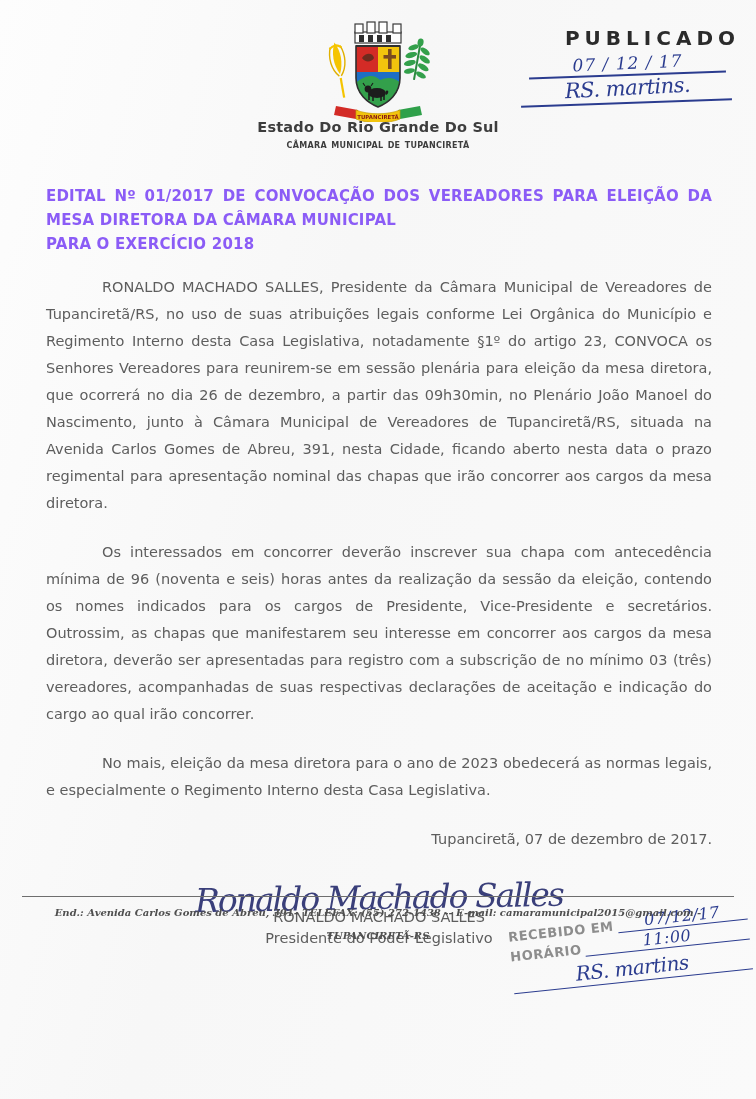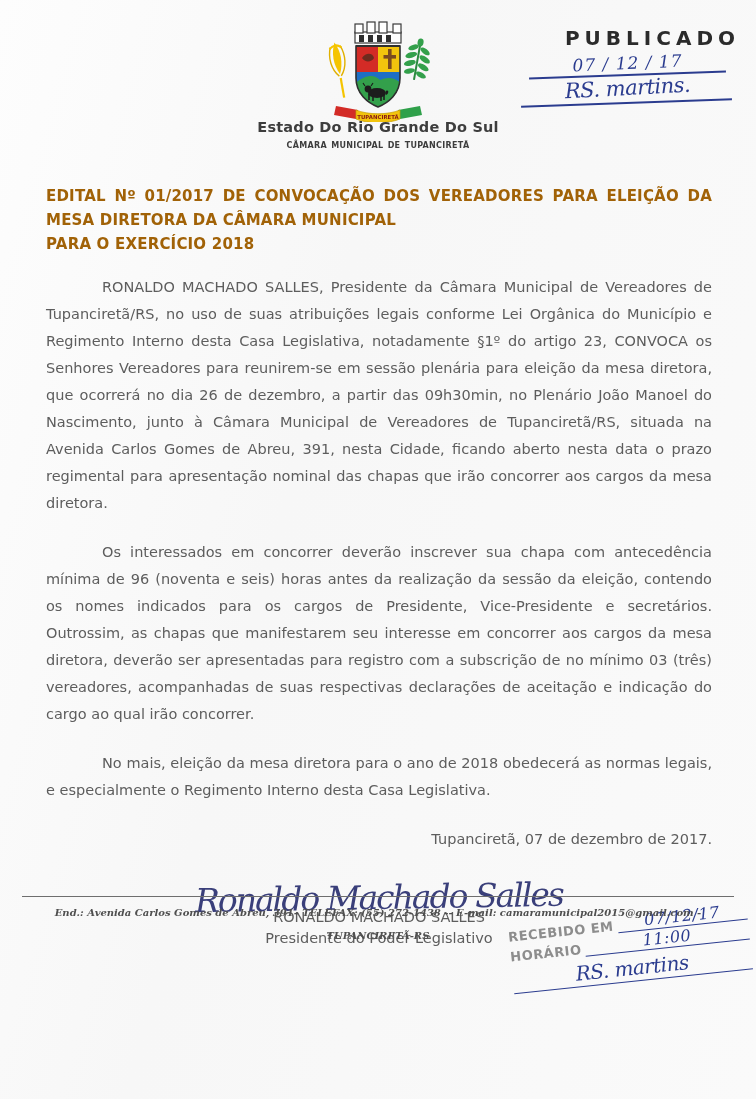--- a/index.html
+++ b/index.html
@@ -115,21 +115,21 @@
     margin: 2px 8px 0 6px;
     transform: rotate(-2deg);
   }
 
   
   .doc-title {
     margin: 24px 44px 0 46px;
     font-family: "DejaVu Sans", sans-serif;
     font-size: 15px;
     font-weight: bold;
-    color: #a16207;
+    color: #8b5cf6;
     line-height: 24px;
     text-align: justify;
     letter-spacing: 0.2px;
   }
   .doc-title .last { display: block; }
 
   
   .body-block {
     margin: 18px 44px 0 46px;
   }
@@ -351,21 +351,21 @@
     </div>
 
     <div class="doc-title">
       <span>EDITAL Nº 01/2017 DE CONVOCAÇÃO DOS VEREADORES PARA ELEIÇÃO DA MESA DIRETORA DA CÂMARA MUNICIPAL</span>
       <span class="last">PARA O EXERCÍCIO 2018</span>
     </div>
 
     <div class="body-block">
       <p class="para">RONALDO MACHADO SALLES, Presidente da Câmara Municipal de Vereadores de Tupanciretã/RS, no uso de suas atribuições legais conforme Lei Orgânica do Município e Regimento Interno desta Casa Legislativa, notadamente §1º do artigo 23, CONVOCA os Senhores Vereadores para reunirem-se em sessão plenária para eleição da mesa diretora, que ocorrerá no dia 26 de dezembro, a partir das 09h30min, no Plenário João Manoel do Nascimento, junto à Câmara Municipal de Vereadores de Tupanciretã/RS, situada na Avenida Carlos Gomes de Abreu, 391, nesta Cidade, ficando aberto nesta data o prazo regimental para apresentação nominal das chapas que irão concorrer aos cargos da mesa diretora.</p>
       <p class="para">Os interessados em concorrer deverão inscrever sua chapa com antecedência mínima de 96 (noventa e seis) horas antes da realização da sessão da eleição, contendo os nomes indicados para os cargos de Presidente, Vice-Presidente e secretários. Outrossim, as chapas que manifestarem seu interesse em concorrer aos cargos da mesa diretora, deverão ser apresentadas para registro com a subscrição de no mínimo 03 (três) vereadores, acompanhadas de suas respectivas declarações de aceitação e indicação do cargo ao qual irão concorrer.</p>
-      <p class="para last-para">No mais, eleição da mesa diretora para o ano de 2018 obedecerá as normas legais, e especialmente o Regimento Interno desta Casa Legislativa.</p>
+      <p class="para last-para">No mais, eleição da mesa diretora para o ano de 2023 obedecerá as normas legais, e especialmente o Regimento Interno desta Casa Legislativa.</p>
       <p class="place-date">Tupanciretã, 07 de dezembro de 2017.</p>
 
       <div class="sig-block">
         <div class="sig-script">Ronaldo Machado Salles</div>
         <div class="sig-name">RONALDO MACHADO SALLES</div>
         <div class="sig-role">Presidente do Poder Legislativo</div>
       </div>
     </div>
 
     <div class="recebido-stamp">

